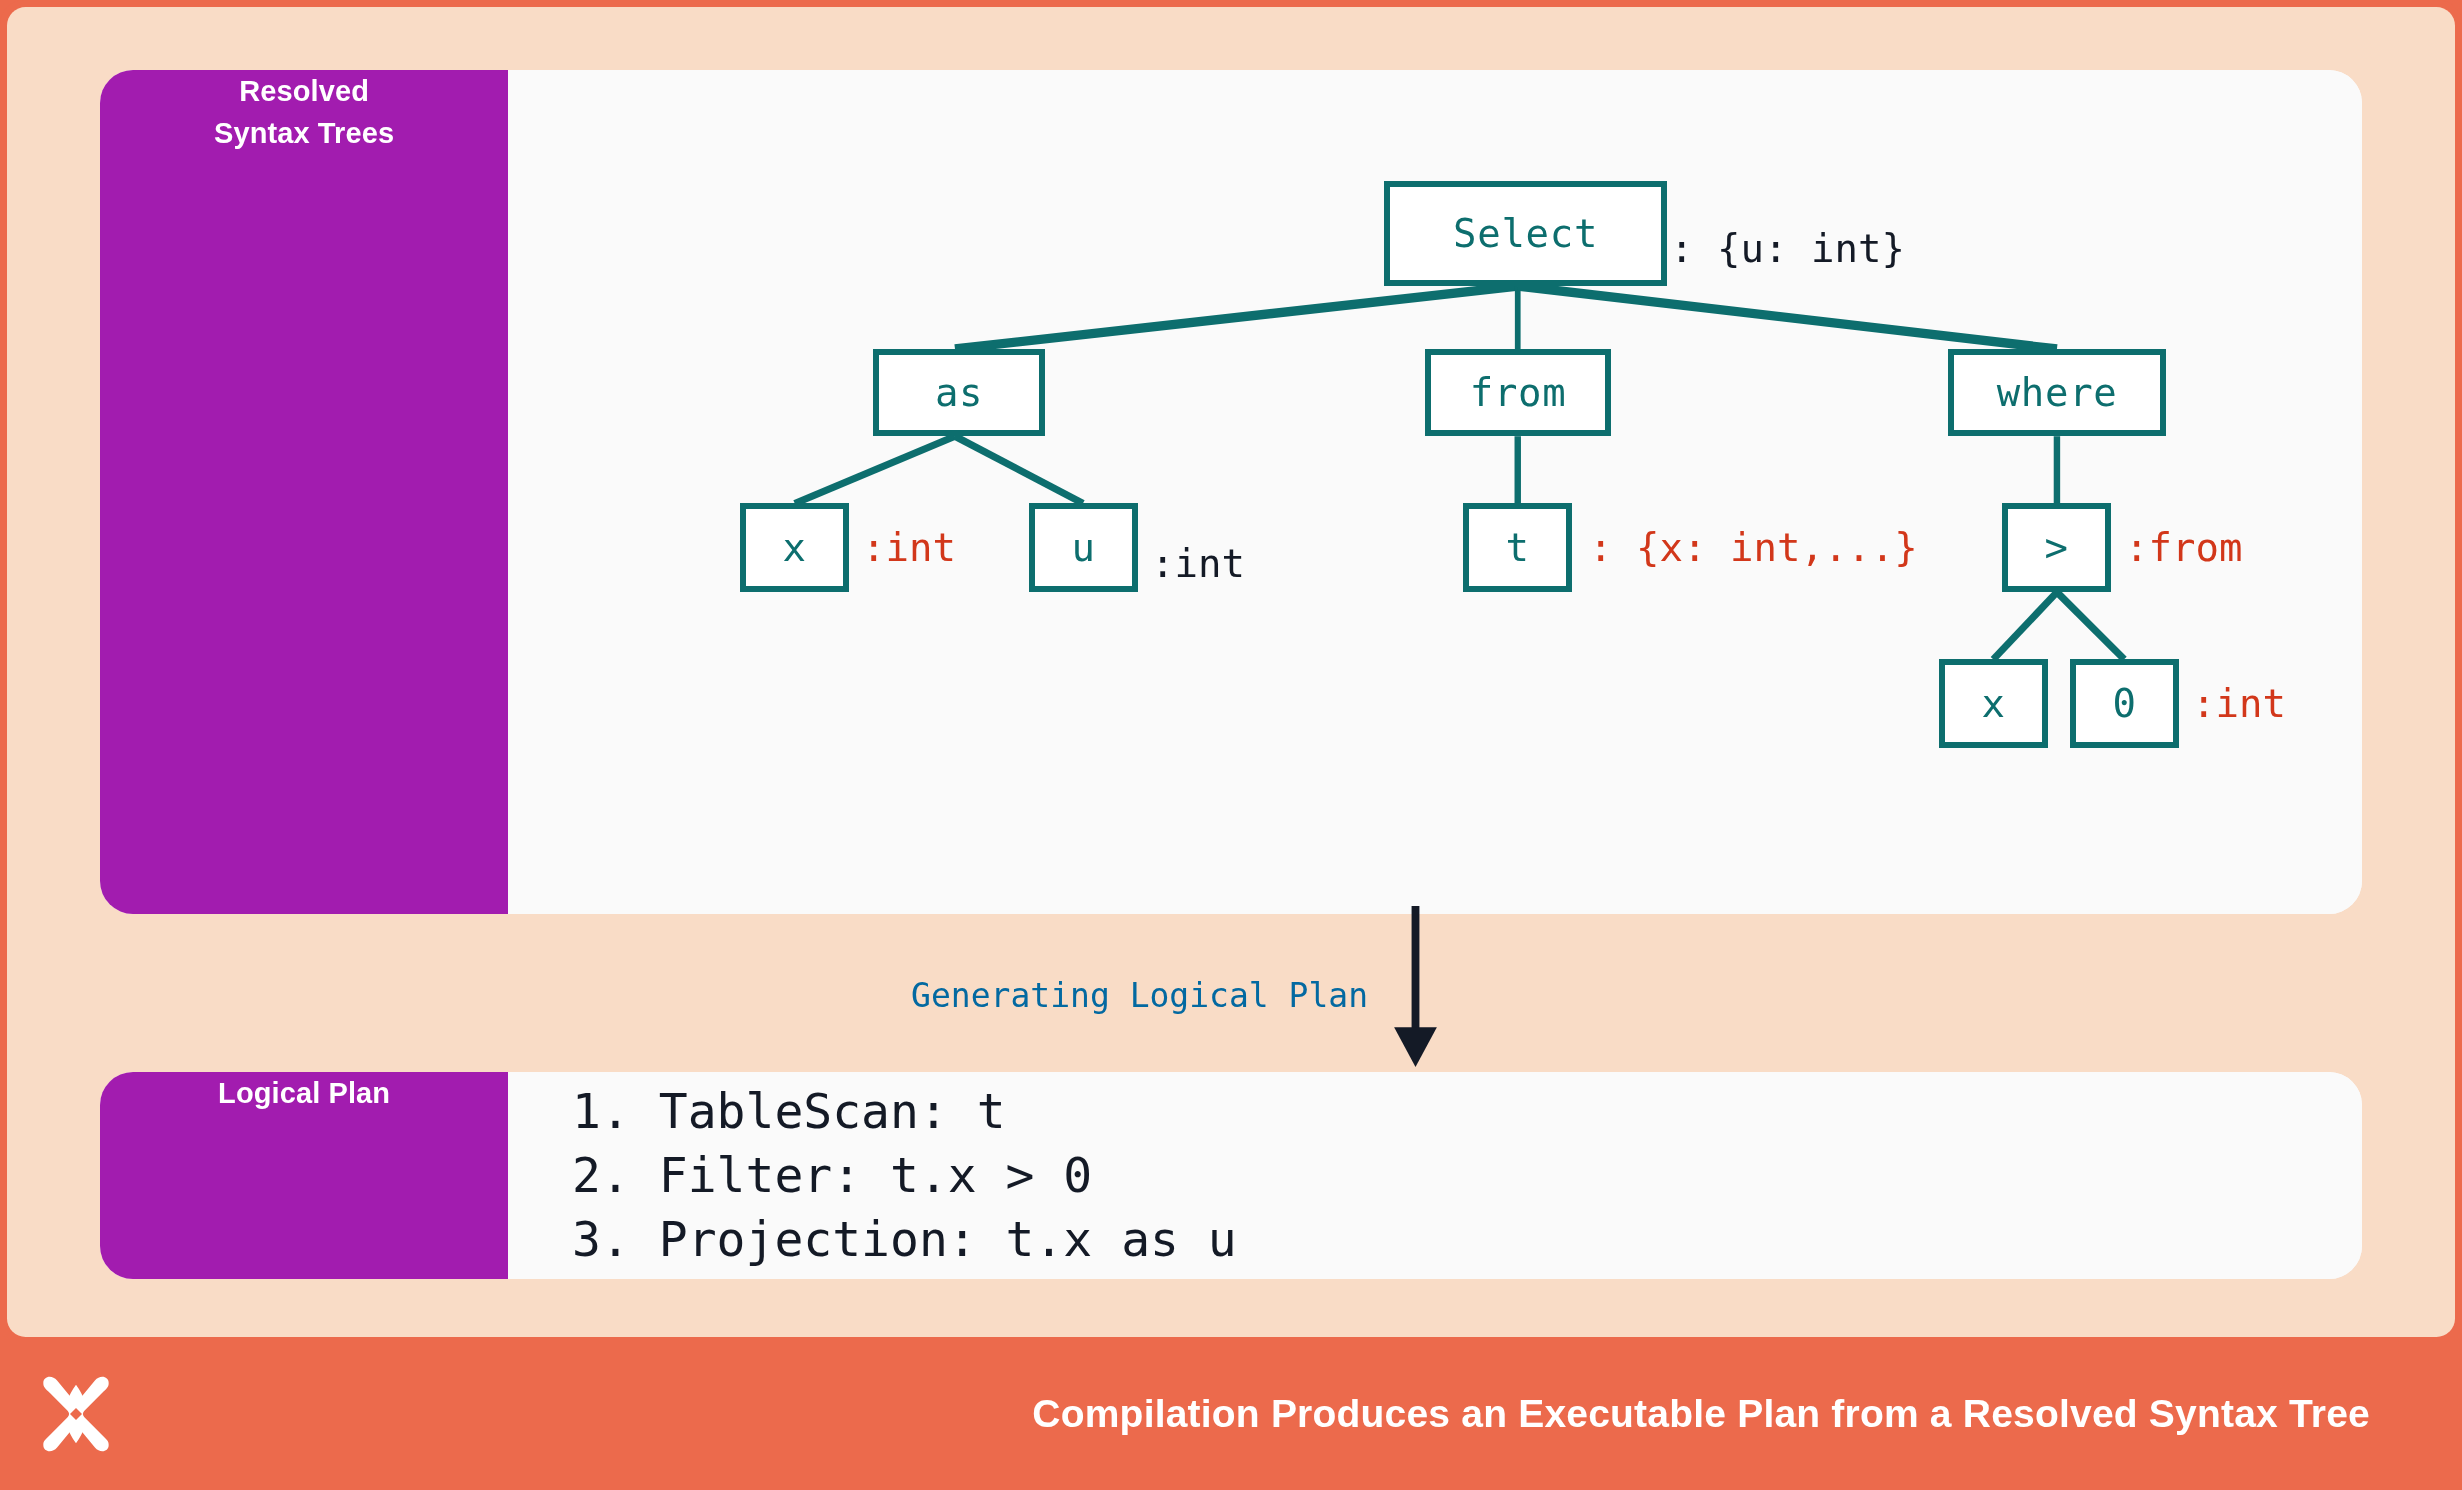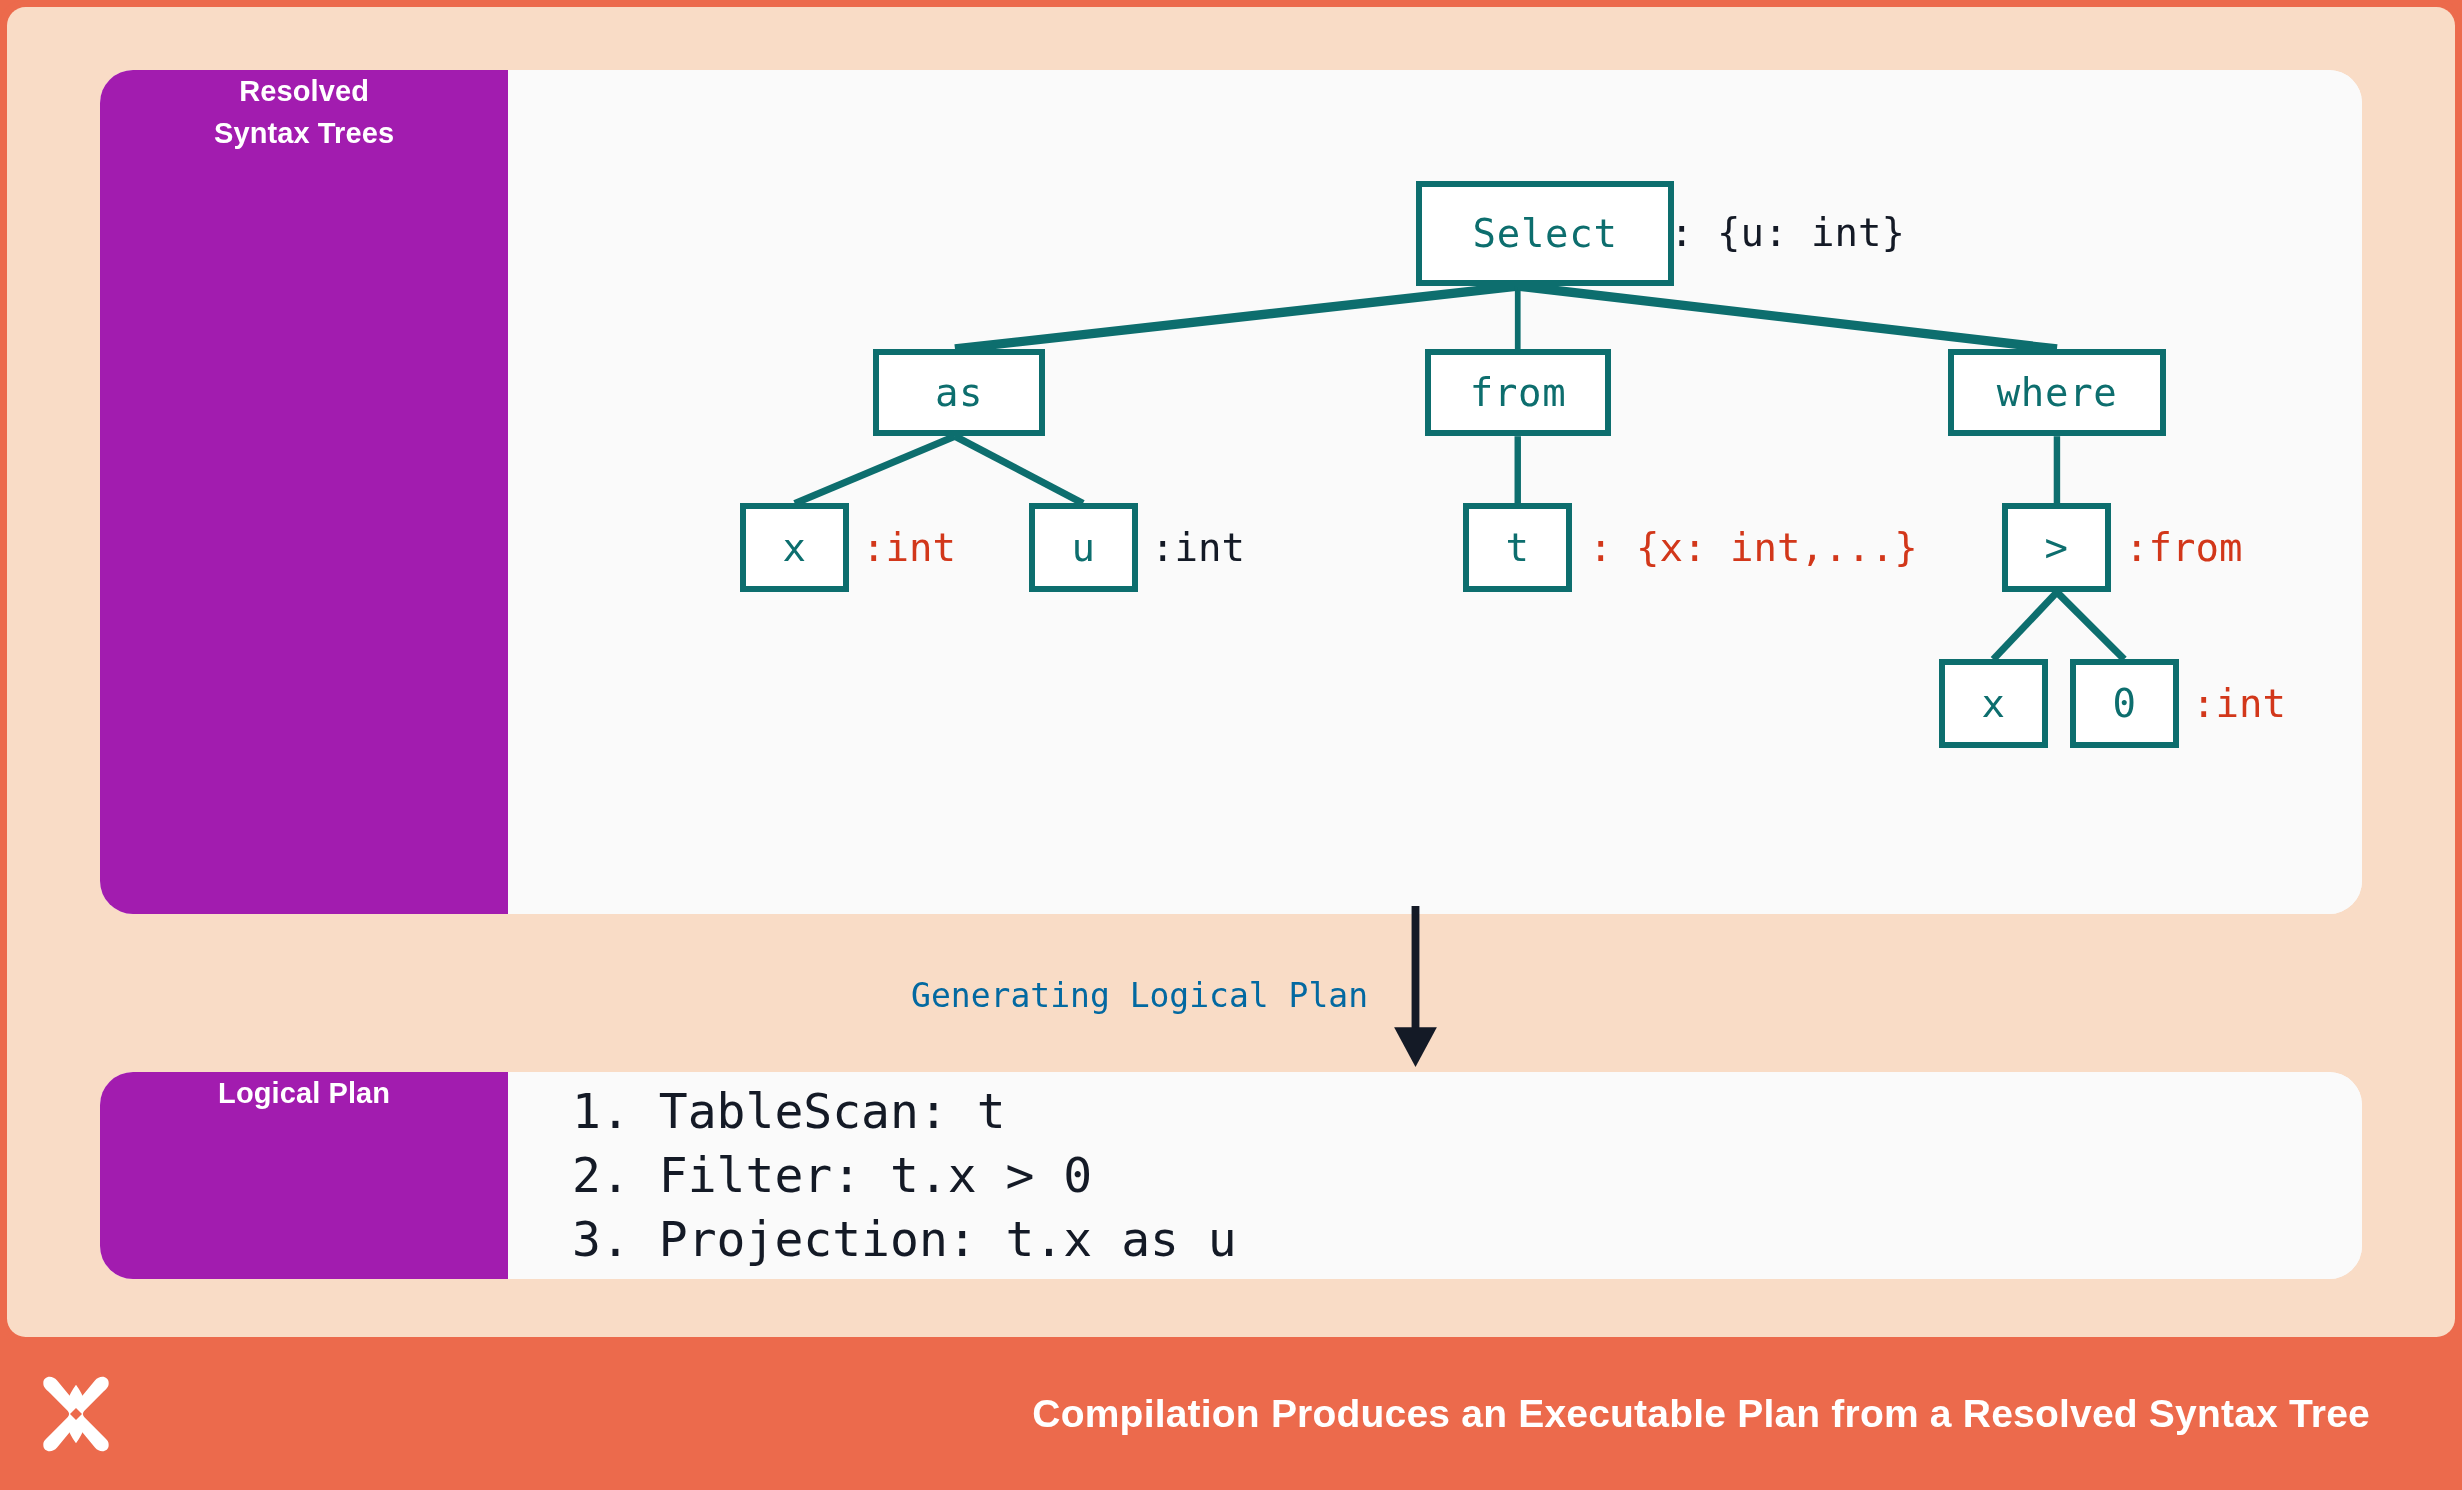--- a/index.html
+++ b/index.html
@@ -71,21 +71,21 @@
   }
   .ann{
     position:absolute;
     font-family:"DejaVu Sans Mono","Liberation Mono",monospace;
     font-size:39px;
     white-space:pre;
     line-height:1;
     display:flex;align-items:center;
   }
   .ann.red{color:#d2371a;}
-  .ann.dark{color:#141a26;}
+  .ann.dark{color:#141a26;margin-top:16px;}
 
   
   #transition-label{
     position:absolute;left:904px;top:969px;
     font-family:"DejaVu Sans Mono","Liberation Mono",monospace;
     font-size:33px;color:#0369a1;white-space:pre;
   }
   #transition-arrow{position:absolute;left:1380px;top:899px;width:57px;height:164px;}
 
   
@@ -144,21 +144,21 @@
 
             <line x1="2166" y1="512" x2="2166" y2="606" stroke-width="9"></line>
 
             <line x1="2166" y1="730" x2="2077" y2="824" stroke-width="10"></line>
             <line x1="2166" y1="730" x2="2260" y2="824" stroke-width="10"></line>
           </g>
         </svg>
 
         <div class="tree-layer">
 
-          <div class="node" style="left:908px;top:111px;width:258px;height:105px;">Select</div>
+          <div class="node" style="left:876px;top:111px;width:283px;height:105px;">Select</div>
           <div class="ann dark" style="left:1162px;top:141px;height:43px;">: {u: int}</div>
 
           <div class="node" style="left:365px;top:279px;width:172px;height:87px;">as</div>
 
           <div class="node" style="left:1440px;top:279px;width:218px;height:87px;">where</div>
 
           <div class="node" style="left:917px;top:279px;width:186px;height:87px;">from</div>
 
           <div class="node" style="left:232px;top:433px;width:109px;height:89px;">x</div>
           <div class="ann red" style="left:354px;top:456px;height:43px;">:int</div>

